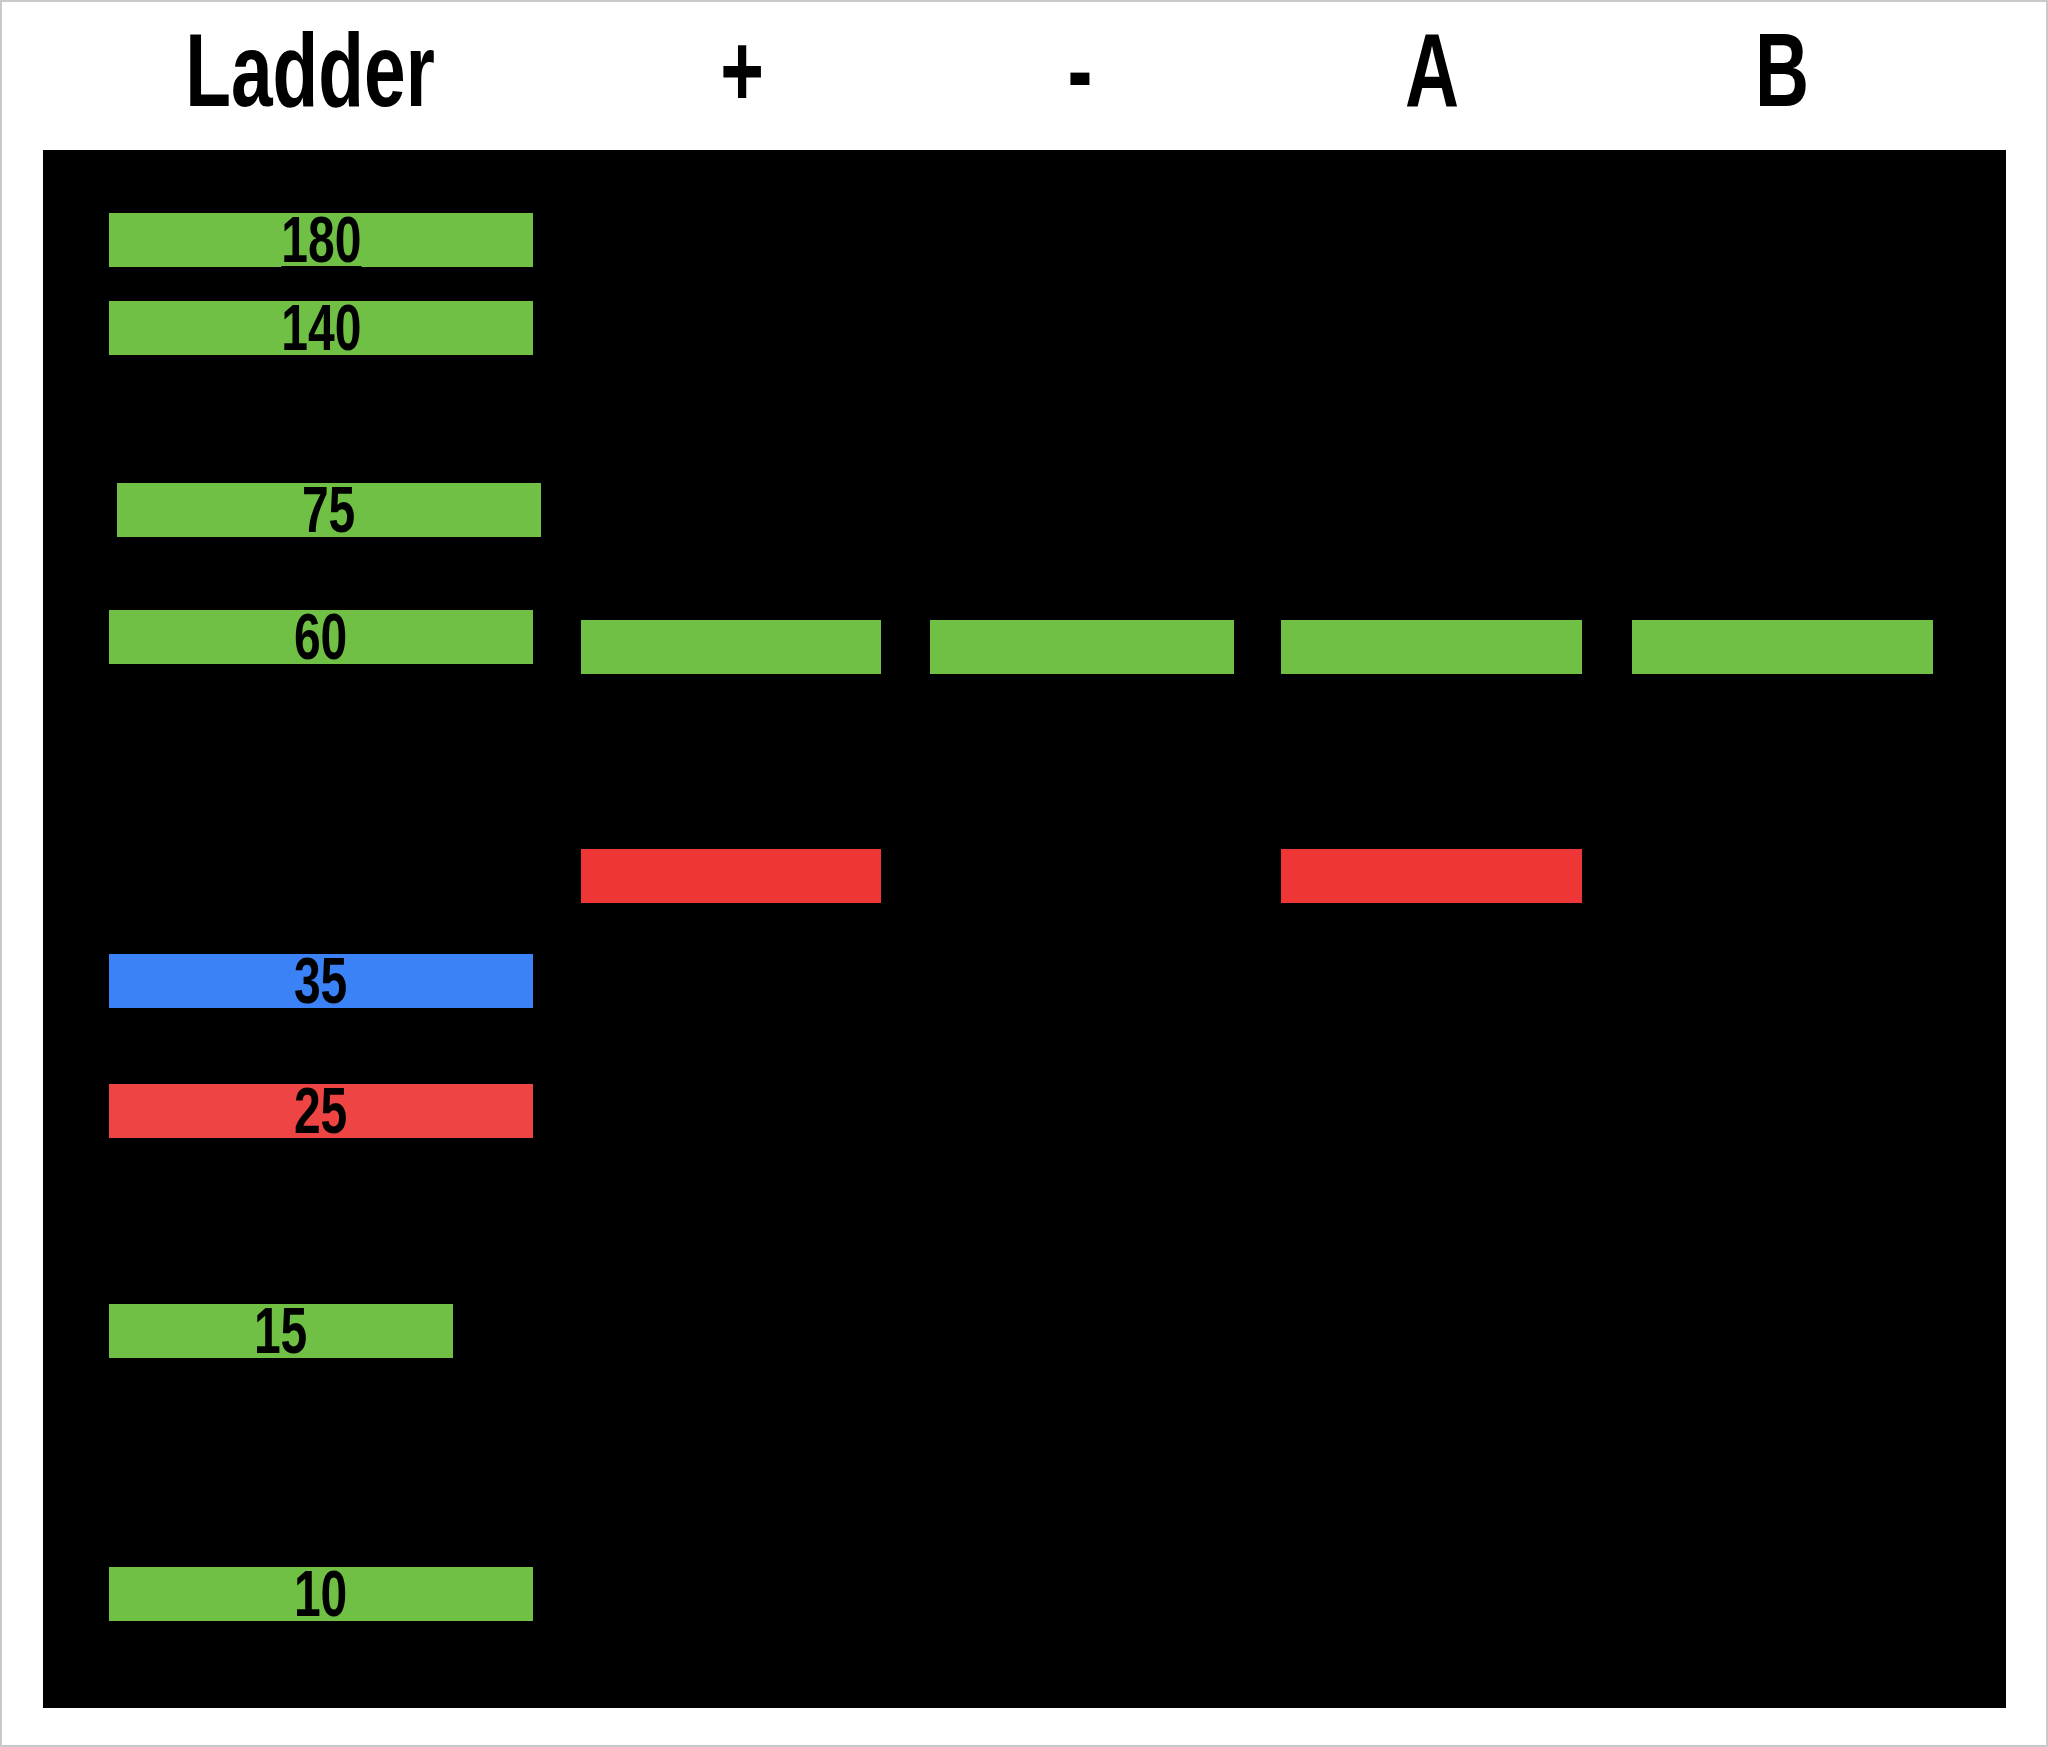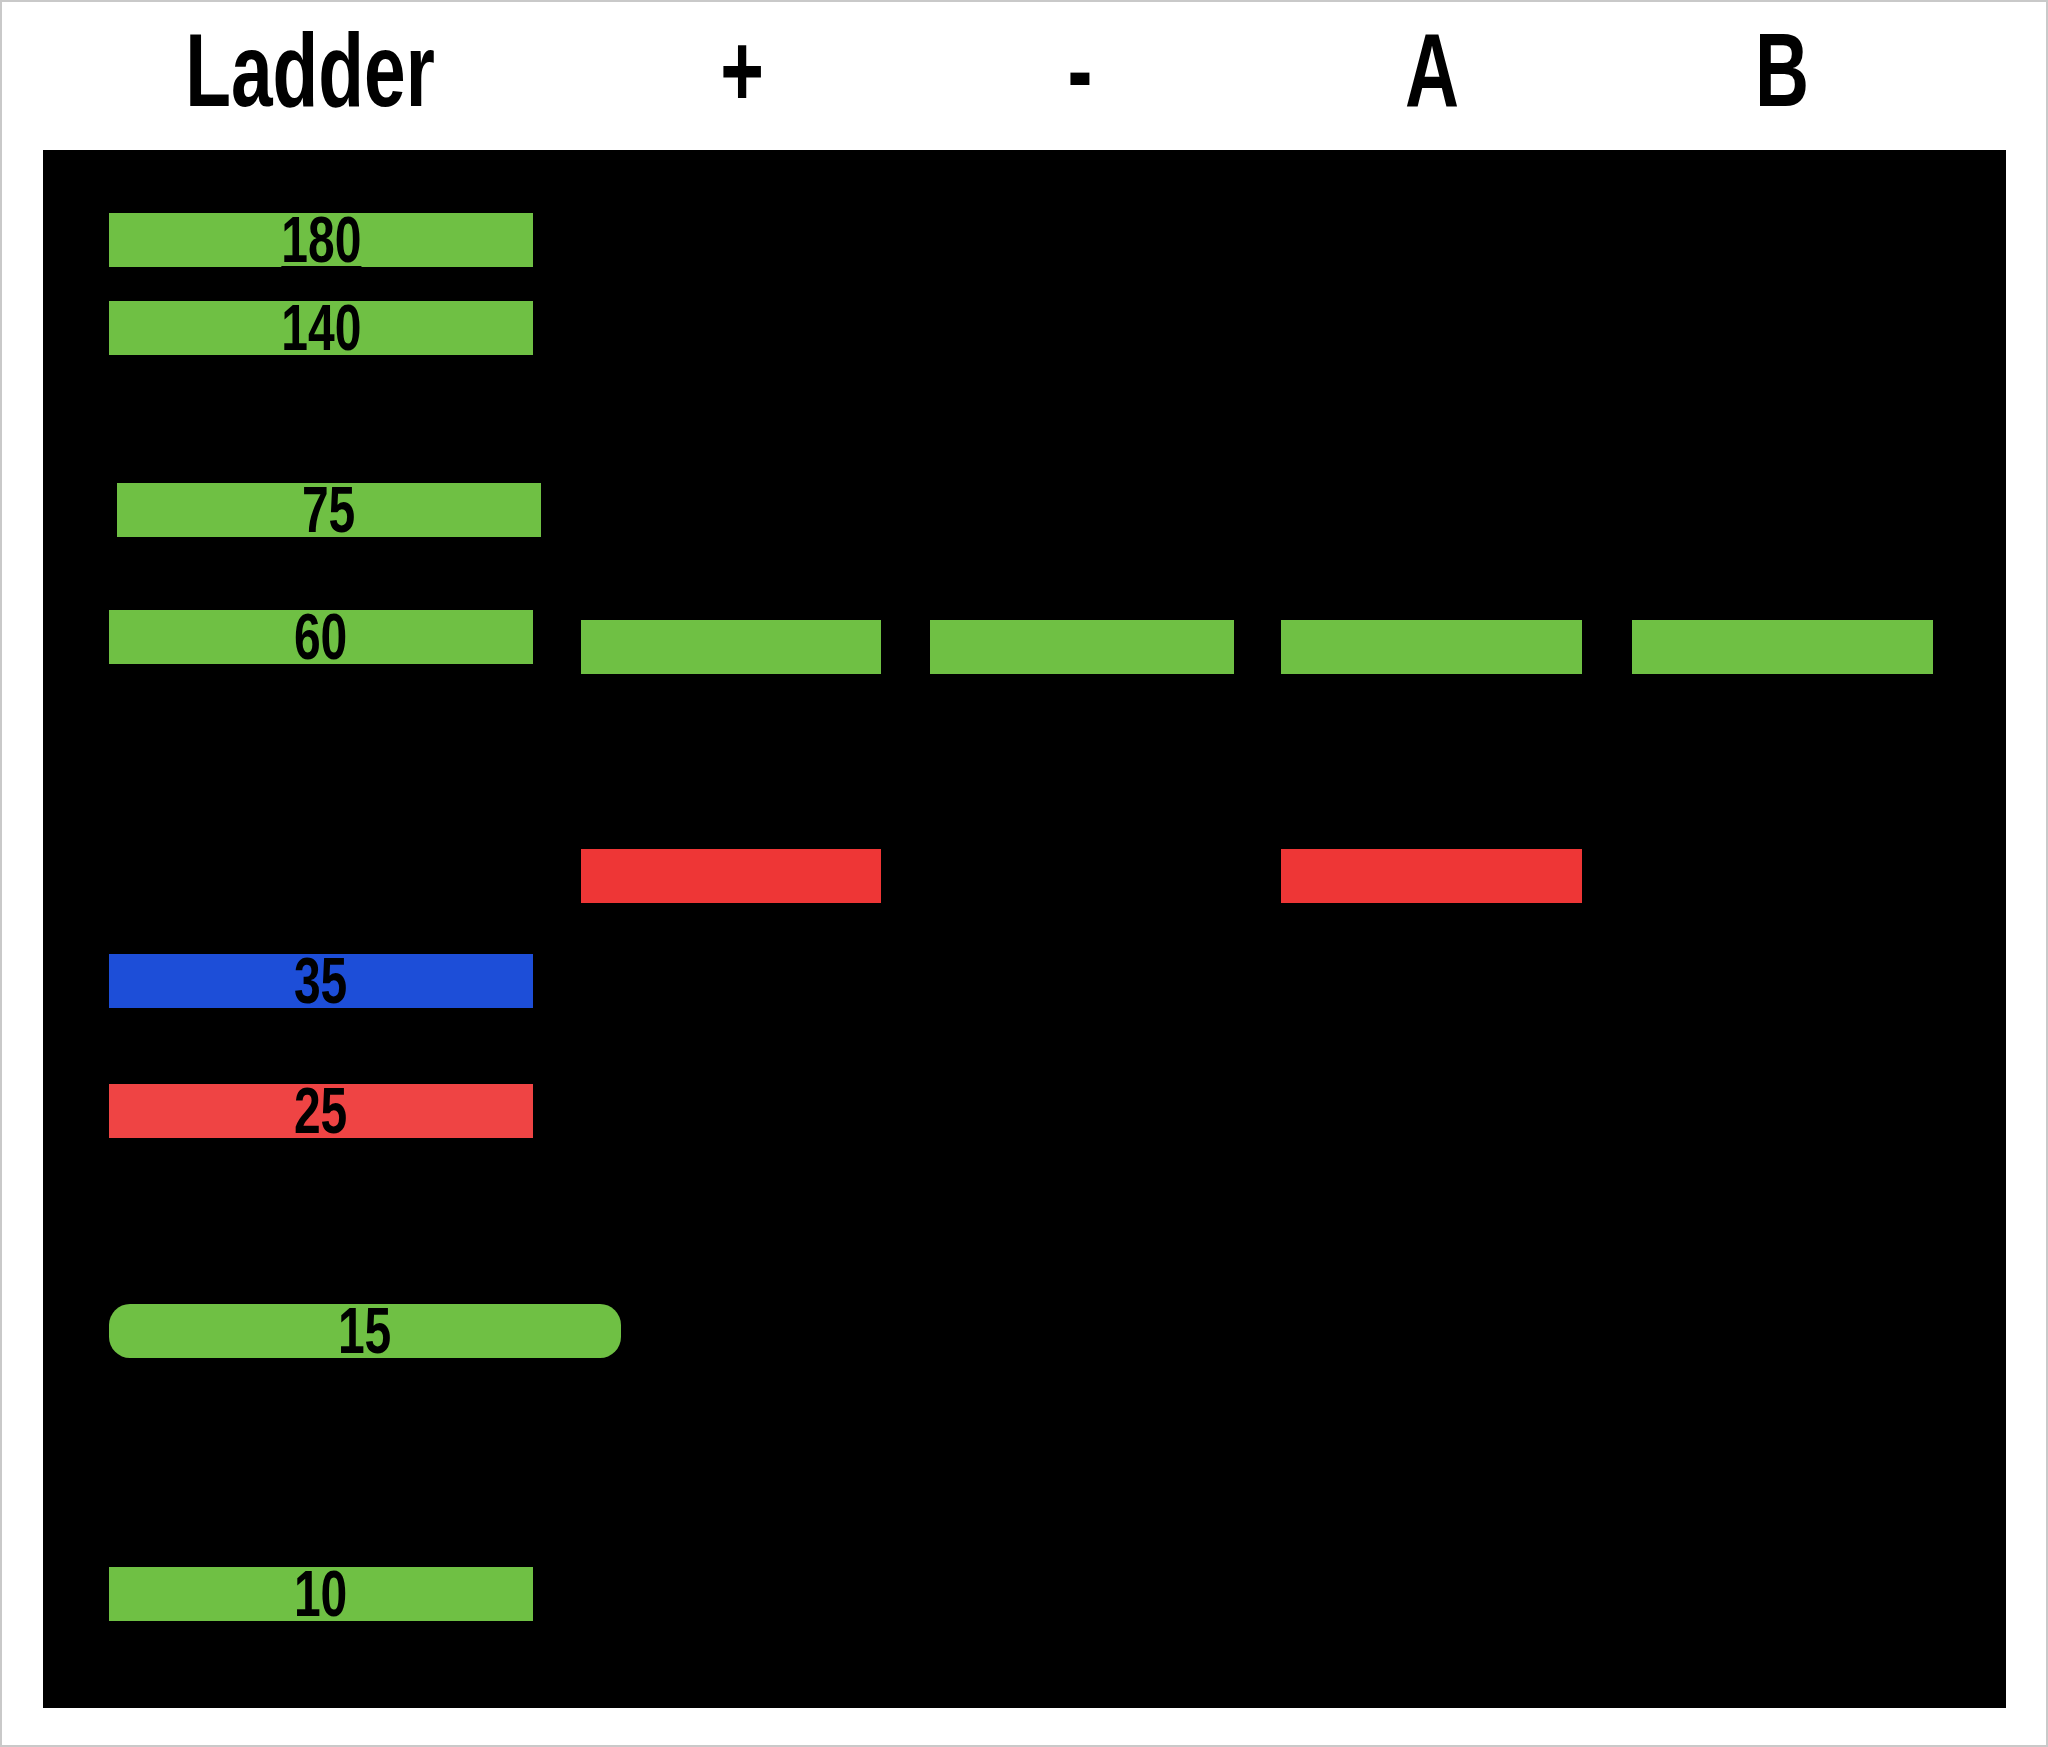--- a/index.html
+++ b/index.html
@@ -63,27 +63,27 @@
       </div>
       <div class="band" style="left: 66px; top: 151px; width: 424px; height: 54px; background: rgb(111, 192, 68);">
         <span class="band-label">140</span>
       </div>
       <div class="band" style="left: 74px; top: 333px; width: 424px; height: 54px; background: rgb(111, 192, 68);">
         <span class="band-label">75</span>
       </div>
       <div class="band" style="left: 66px; top: 422px; width: 424px; height: 54px; background: rgb(111, 192, 68); margin-top: 38px;">
         <span class="band-label">60</span>
       </div>
-      <div class="band" style="left: 66px; top: 804px; width: 424px; height: 54px; background: #1d4ed8;">
+      <div class="band" style="left: 66px; top: 804px; width: 424px; height: 54px; background: #3b82f6;">
         <span class="band-label">35</span>
       </div>
       <div class="band" style="left: 66px; top: 934px; width: 424px; height: 54px; background: #ef4444;">
         <span class="band-label">25</span>
       </div>
-      <div class="band" style="left: 66px; top: 1154px; width: 512px; height: 54px; background: rgb(111, 192, 68); border-radius: 21px;">
+      <div class="band" style="left: 66px; top: 1154px; width: 344px; height: 54px; background: rgb(111, 192, 68);">
         <span class="band-label">15</span>
       </div>
       <div class="band" style="left: 66px; top: 1417px; width: 424px; height: 54px; background: rgb(111, 192, 68);">
         <span class="band-label">10</span>
       </div>
       <div class="band" style="left: 538px; top: 470px; width: 300px; height: 54px; background: rgb(111, 192, 68);"></div>
       <div class="band" style="left: 538px; top: 699px; width: 300px; height: 54px; background: rgb(238, 54, 54);"></div>
       <div class="band" style="left: 887px; top: 470px; width: 304px; height: 54px; background: rgb(111, 192, 68);"></div>
       <div class="band" style="left: 1238px; top: 470px; width: 301px; height: 54px; background: rgb(111, 192, 68);"></div>
       <div class="band" style="left: 1238px; top: 699px; width: 301px; height: 54px; background: rgb(238, 54, 54);"></div>

